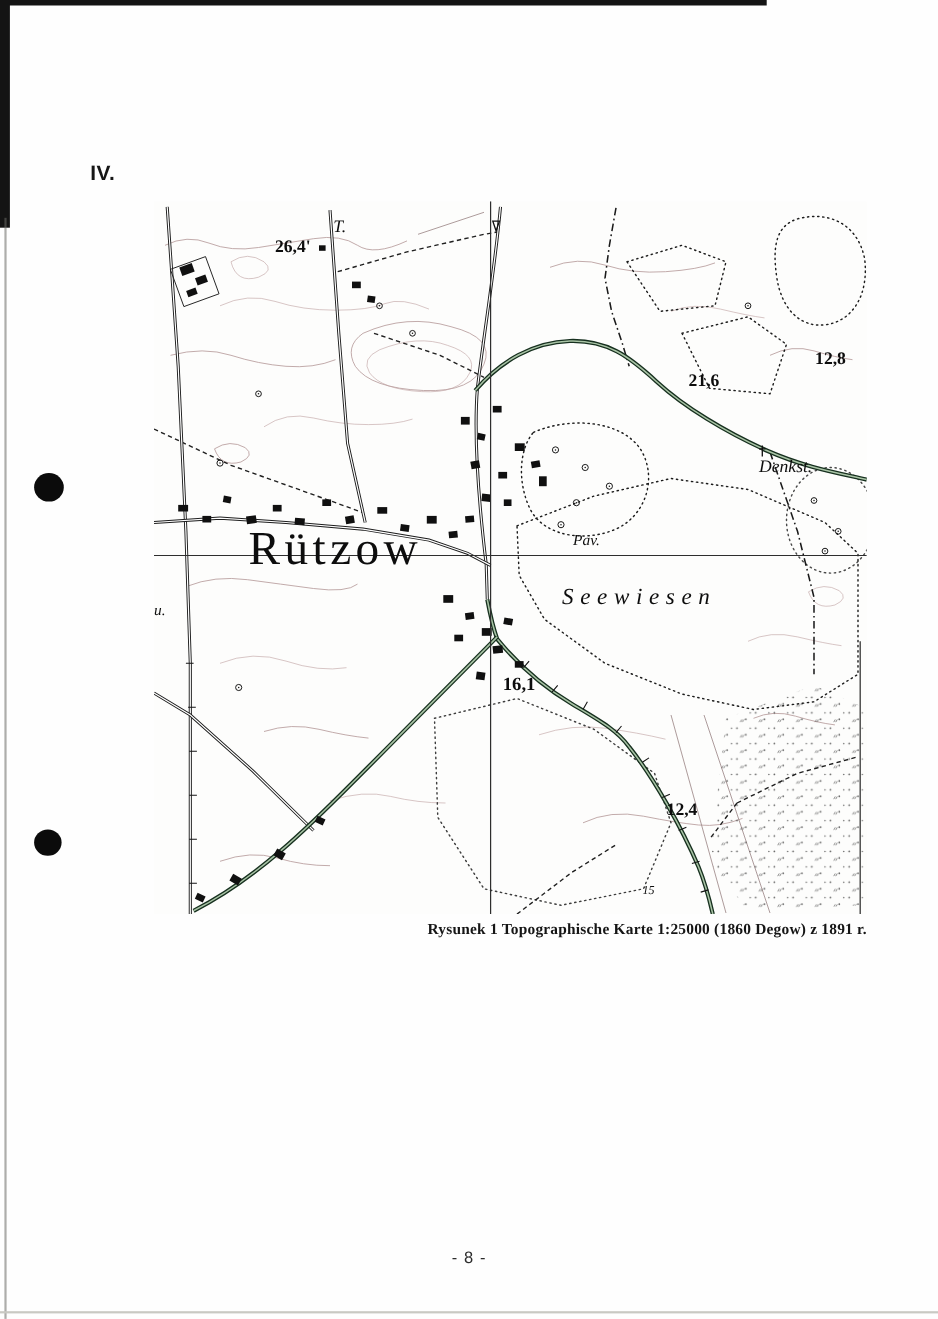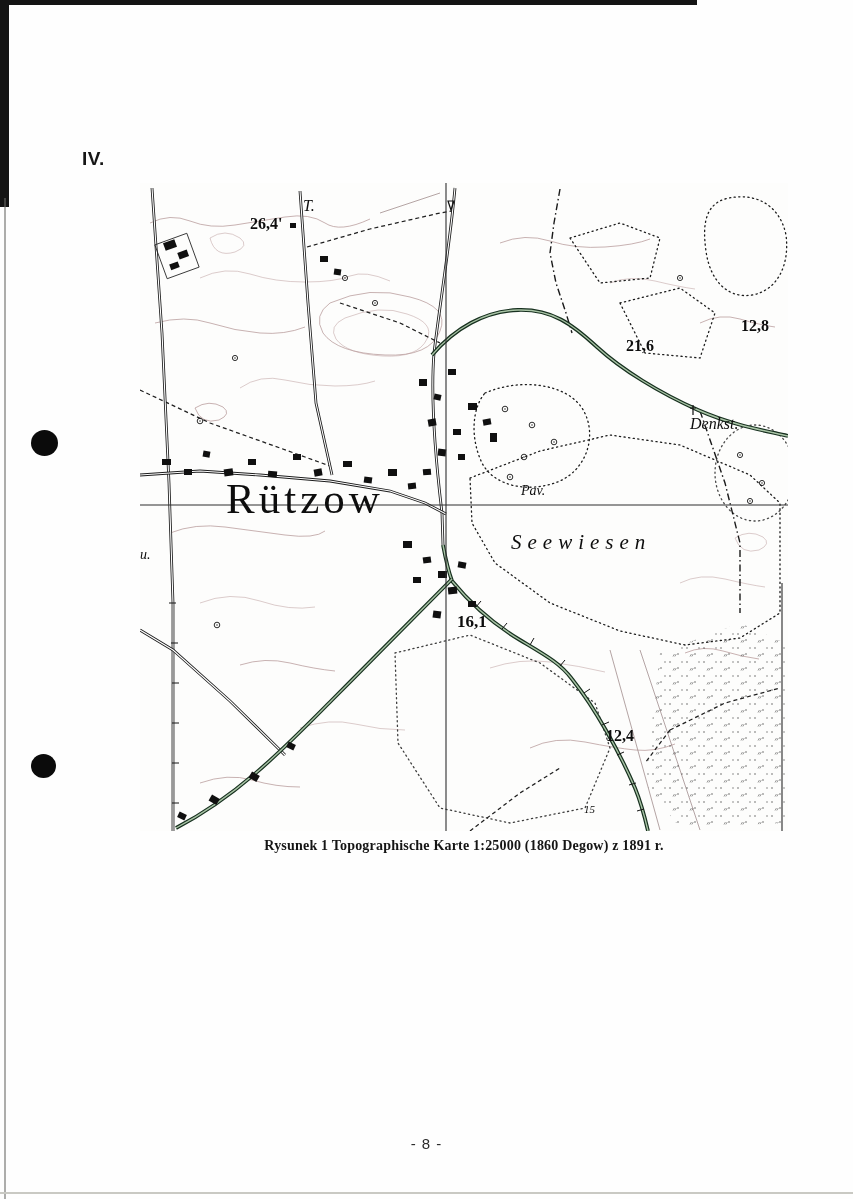--- a/index.html
+++ b/index.html
@@ -12,21 +12,21 @@
   .scan-line-bottom{position:absolute;left:0;top:1192px;width:853px;height:2px;background:#c9c9c3;}
   .punch-hole{position:absolute;background:#0b0b0b;border-radius:50%;}
   .hole-top{left:31px;top:430px;width:27px;height:26px;}
   .hole-bottom{left:31px;top:754px;width:25px;height:24px;}
   
   .heading{position:absolute;left:82px;top:148px;margin:0;font-size:19px;font-weight:bold;
            letter-spacing:.4px;display:flex;color:#161616;}
   
   .map-figure{position:absolute;left:140px;top:183px;margin:0;width:648px;}
   .map-figure svg{display:block;background:#fdfdfc;}
-  .map-caption{margin-top:7px;text-align:center;font-family:"Liberation Serif",serif;
+  .map-caption{margin-top:7px;text-align:right;font-family:"Liberation Serif",serif;
                font-weight:bold;font-size:14px;color:#151515;letter-spacing:.2px;}
   .page-number{position:absolute;left:0;top:1135px;width:853px;text-align:center;
                font-size:15px;color:#2c2c2c;letter-spacing:1px;}
   
   .contour{stroke:#b29494;stroke-width:.9;fill:none;opacity:.8;}
   .contour2{stroke:#c0a3a3;stroke-width:.8;fill:none;opacity:.7;}
   .gridline{stroke:#2e2e2e;stroke-width:1.1;fill:none;}
   .neatline{stroke:#3a3a3a;stroke-width:1.2;fill:none;}
   .road-outer{stroke:#1c1c1c;stroke-width:2.8;fill:none;}
   .road-inner{stroke:#ffffff;stroke-width:1.1;fill:none;}

